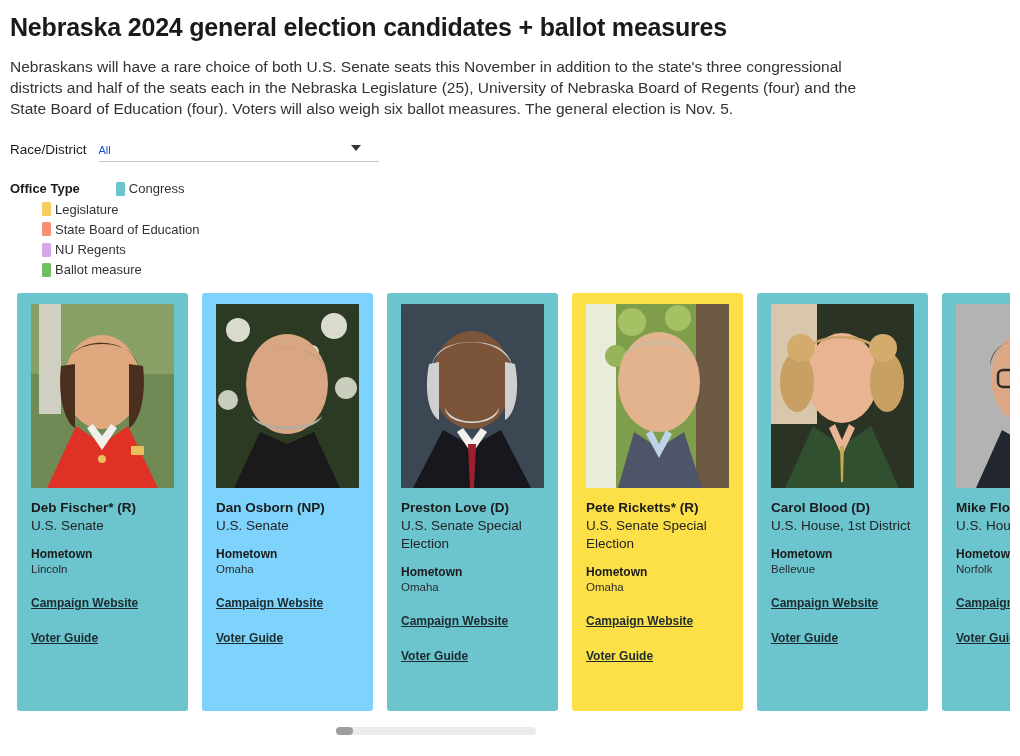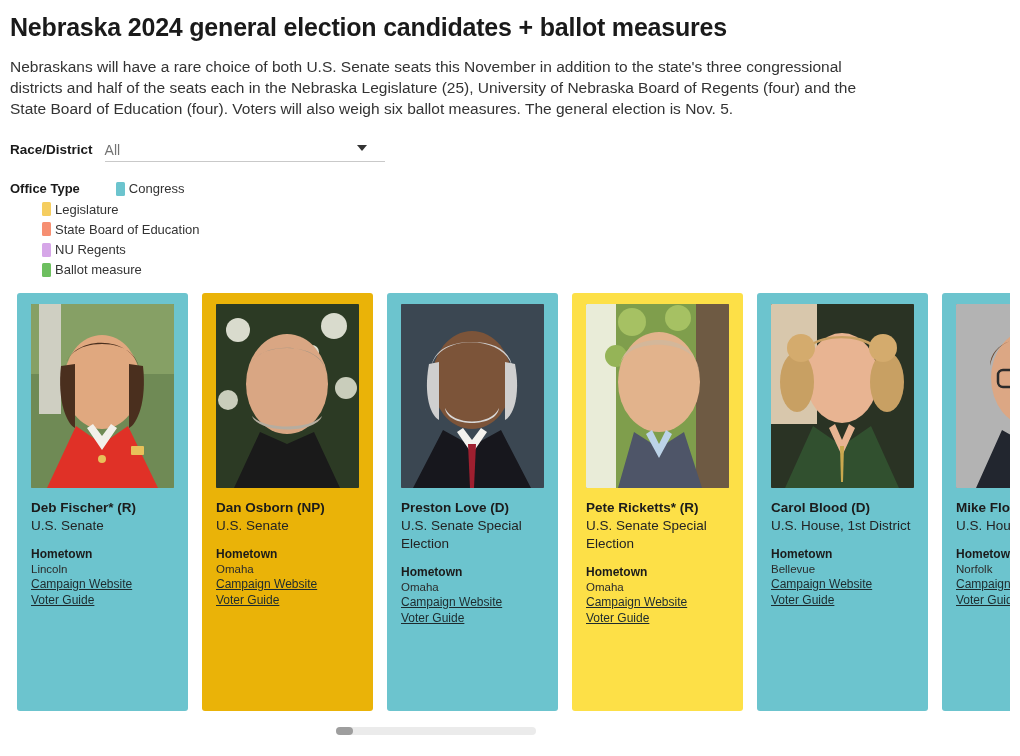--- a/index.html
+++ b/index.html
@@ -45,37 +45,37 @@
 
   
   .filter-row {
     display: flex;
     align-items: flex-end;
     margin-top: 19px;
     height: 24px;
   }
   .filter-label {
     font-size: 13.5px;
-    font-weight: bold;
+    font-weight: normal;
     color: #1a1a1a;
     line-height: 18px;
     padding-bottom: 3px;
   }
   .select-wrap {
     position: relative;
     margin-left: 12px;
     width: 280px;
     border-bottom: 1px solid #c9c9c9;
     height: 23px;
     display: flex;
     align-items: center;
   }
   .select-value {
-    font-size: 14px;
-    color: #737373;
+    font-size: 11px;
+    color: #1d4ed8;
     line-height: 18px;
   }
   .chevron-down {
     position: absolute;
     right: 18px;
     top: 7px;
     width: 0;
     height: 0;
     border-left: 5.5px solid transparent;
     border-right: 5.5px solid transparent;
@@ -169,26 +169,27 @@
     color: #1b1b1b;
   }
   .field-value {
     margin-top: 1px;
     font-size: 11.5px;
     line-height: 14px;
     color: #2b2b2b;
   }
   .card-link {
     display: block;
-    margin-top: 1px;
+    margin-top: 20px;
     font-size: 12px;
     line-height: 15px;
     color: #1d2b2e;
     text-decoration: underline;
     white-space: nowrap;
+    font-weight: bold;
   }
 
   
   .scrollbar-rail {
     position: relative;
     width: 200px;
     height: 8px;
     margin: 10px auto 0 auto;
     background: #ebebeb;
     border-radius: 5px;
@@ -275,21 +276,21 @@
           </svg>
         </div>
         <div class="cand-name">Deb Fischer* (R)</div>
         <div class="cand-office">U.S. Senate</div>
         <div class="field-label">Hometown</div>
         <div class="field-value">Lincoln</div>
         <a class="card-link" href="#">Campaign Website</a>
         <a class="card-link" href="#">Voter Guide</a>
       </div>
 
-      <div class="card" style="background:#eab308">
+      <div class="card" style="background:#7dd3fc">
         <div class="card-photo">
           <svg viewBox="0 0 143 184" preserveAspectRatio="none" aria-hidden="true">
             <rect x="0" y="0" width="143" height="184" fill="#2c3a24"></rect>
             <circle cx="22" cy="26" r="12" fill="#d9dbcd"></circle>
             <circle cx="118" cy="22" r="13" fill="#d9dbcd"></circle>
             <circle cx="12" cy="96" r="10" fill="#c9cdbb"></circle>
             <circle cx="130" cy="84" r="11" fill="#c9cdbb"></circle>
             <circle cx="96" cy="48" r="7" fill="#dfe2d4"></circle>
             <ellipse cx="71" cy="80" rx="41" ry="50" fill="#d9a683"></ellipse>
             <path d="M31 72 C31 34 111 34 111 74 C111 56 96 44 71 44 C46 44 31 56 31 72 Z" fill="#9a9384"></path>

